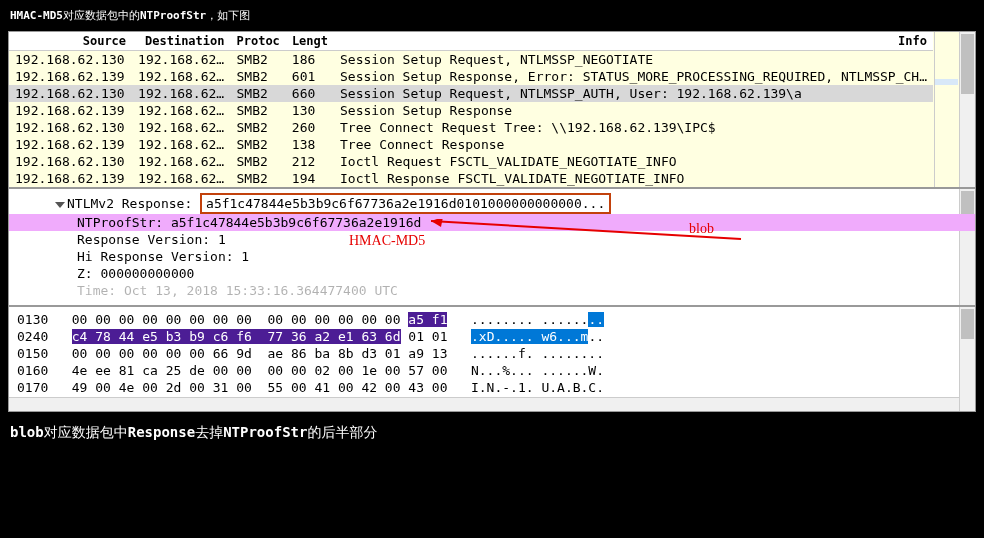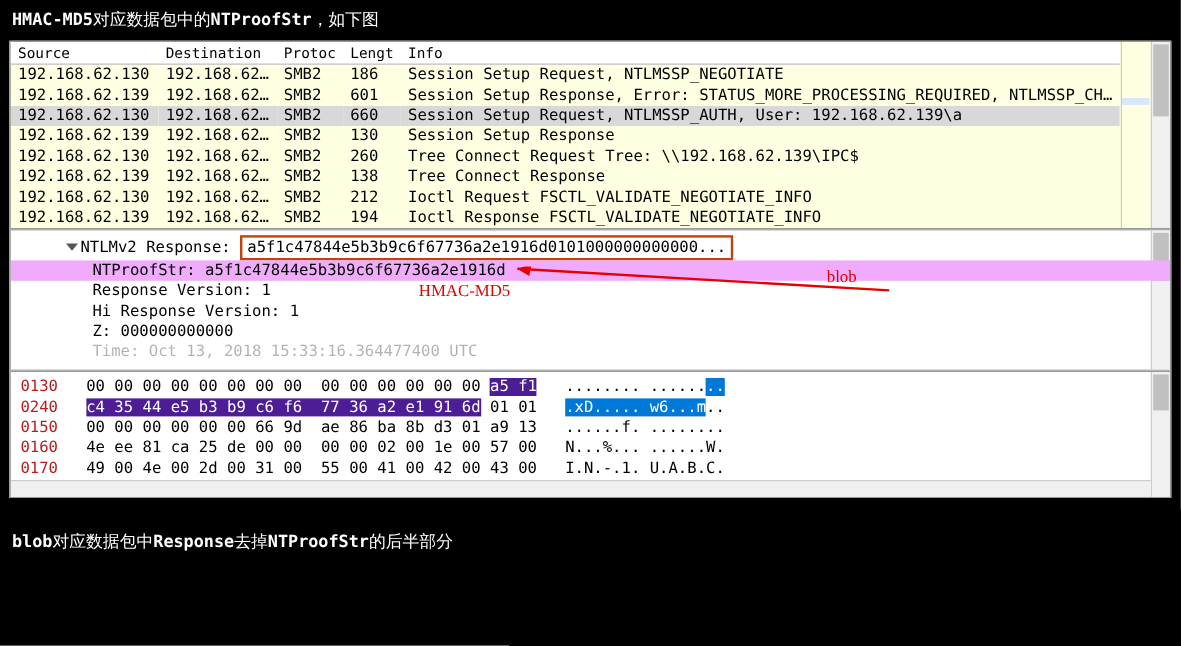--- a/index.html
+++ b/index.html
@@ -1,49 +1,49 @@
 <!DOCTYPE html>
 <html><head>
 <meta charset="utf-8">
 <style>
   * { margin: 0; padding: 0; box-sizing: border-box; }
   body { background: #000; font-family: "Microsoft YaHei", sans-serif; font-size: 14px; color: #fff; width: 984px; height: 538px; overflow: hidden; }
-  .top-caption { padding: 8px 10px; font-size: 14px; border-radius: 11px; }
+  .top-caption { padding: 8px 10px; font-size: 11px; border-radius: 11px; }
   .top-caption b { font-family: Consolas, monospace; font-weight: bold; }
   .ws-container { background: #fff; color: #000; margin: 0 8px; font-family: Consolas, monospace; font-size: 13px; position: relative; }
   .pane { border: 1px solid #999; position: relative; }
   
   .packet-list { background: #ffffe1; }
   .packet-list table { width: 100%; border-collapse: collapse; }
-  .packet-list th { background: #fff; text-align: left; font-weight: normal; padding: 2px 6px; border-bottom: 1px solid #ccc; font-size: 12px; }
+  .packet-list th { background: #fff; text-align: right; font-weight: bold; padding: 2px 6px; border-bottom: 1px solid #ccc; font-size: 12px; }
   .packet-list td { padding: 1px 6px; white-space: nowrap; overflow: hidden; font-size: 13px; margin-top: 41px; }
   .packet-list tr.sel td { background: #d8d8d8; }
   
   .scrollbar-v { position: absolute; right: 0; top: 0; bottom: 0; width: 16px; background: #f0f0f0; border-left: 1px solid #ccc; }
   .scrollbar-v .thumb { position: absolute; left: 1px; right: 1px; background: #c0c0c0; }
   .minimap { position: absolute; right: 17px; top: 0; bottom: 0; width: 24px; background: linear-gradient(#ffffe1 0%, #ffffe1 30%, #d8e8f8 30%, #d8e8f8 34%, #ffffe1 34%, #ffffe1 100%); border-left: 1px solid #ccc; }
   
   .details-pane { background: #fff; padding: 4px 8px 0 8px; height: 118px; overflow: hidden; position: relative; }
   .details-pane .line { padding: 0 0 0 40px; font-size: 13px; line-height: 17px; white-space: nowrap; }
   .response-line { position: relative; }
   .response-label { display: inline; }
   .response-box { display: inline-block; border: 2px solid #c2410c; padding: 0 4px; color: #000; }
   .ntproof-line { background: #f0abfc; margin-left: -8px; margin-right: -8px; padding-left: 68px !important; position: relative; }
   .annot-hmac { position: absolute; left: 340px; top: 44px; color: #e60000; font-family: "Microsoft YaHei"; font-size: 14px; }
   .annot-blob { position: absolute; left: 680px; top: 32px; color: #e60000; font-family: "Microsoft YaHei"; font-size: 14px; }
   .arrow1 { position: absolute; left: 422px; top: 30px; width: 320px; height: 40px; pointer-events: none; }
   .tri { display: inline-block; width: 0; height: 0; border-top: 5px solid transparent; border-bottom: 5px solid transparent; border-right: 6px solid #555; margin-right: 4px; vertical-align: middle; transform: rotate(-90deg); }
   
   .hex-pane { background: #fff; padding: 4px 8px; height: 106px; overflow: hidden; position: relative; }
   .hex-line { font-size: 13px; line-height: 17px; white-space: pre; }
-  .hex-line .offset { color: #b91c1c; }
+  .hex-line .offset { color: #000000; }
   .hex-sel { background: #4c1d95; color: #fff; }
   .ascii-sel { background: #0078d7; color: #fff; }
   
-  .bottom-caption { padding: 12px 10px; font-size: 14px; margin-top: 16px; }
+  .bottom-caption { padding: 12px 10px; font-size: 14px; }
   .bottom-caption b { font-family: Consolas, monospace; font-weight: bold; }
   
   .sb-thumb-sm { top: 2px; height: 60px; }
   .sb-thumb-mid { top: 2px; height: 40px; }
   .sb-thumb-hex { top: 2px; height: 30px; }
   
   .hex-scroll-h { position: absolute; left: 0; right: 16px; bottom: 0; height: 14px; background: #f0f0f0; border-top: 1px solid #ccc; }
 </style>
 </head>
 <body>
@@ -149,21 +149,21 @@
       <polygon points="0,2 12,-2 10,8" fill="#e60000"></polygon>
     </svg>
   </div>
 
   <div class="pane hex-pane">
     <div class="scrollbar-v">
         <div class="thumb sb-thumb-hex"></div>
       </div>
     <div class="hex-scroll-h"></div>
     <div class="hex-line"><span class="offset">0130</span>   <span>00 00 00 00 00 00 00 00  00 00 00 00 00 00 </span><span class="hex-sel">a5 f1</span>   <span>........ ......</span><span class="ascii-sel">..</span></div>
-    <div class="hex-line"><span class="offset">0240</span>   <span class="hex-sel">c4 35 44 e5 b3 b9 c6 f6  77 36 a2 e1 91 6d</span><span> 01 01</span>   <span class="ascii-sel">.xD..... w6...m</span><span>..</span></div>
+    <div class="hex-line"><span class="offset">0240</span>   <span class="hex-sel">c4 78 44 e5 b3 b9 c6 f6  77 36 a2 e1 63 6d</span><span> 01 01</span>   <span class="ascii-sel">.xD..... w6...m</span><span>..</span></div>
     <div class="hex-line"><span class="offset">0150</span>   <span>00 00 00 00 00 00 66 9d  ae 86 ba 8b d3 01 a9 13</span>   <span>......f. ........</span></div>
     <div class="hex-line"><span class="offset">0160</span>   <span>4e ee 81 ca 25 de 00 00  00 00 02 00 1e 00 57 00</span>   <span>N...%... ......W.</span></div>
     <div class="hex-line"><span class="offset">0170</span>   <span>49 00 4e 00 2d 00 31 00  55 00 41 00 42 00 43 00</span>   <span>I.N.-.1. U.A.B.C.</span></div>
   </div>
 
 </div>
 
 <div class="bottom-caption">
   <b>blob</b><span>对应数据包中</span><b>Response</b><span>去掉</span><b>NTProofStr</b><span>的后半部分</span>
 </div>

